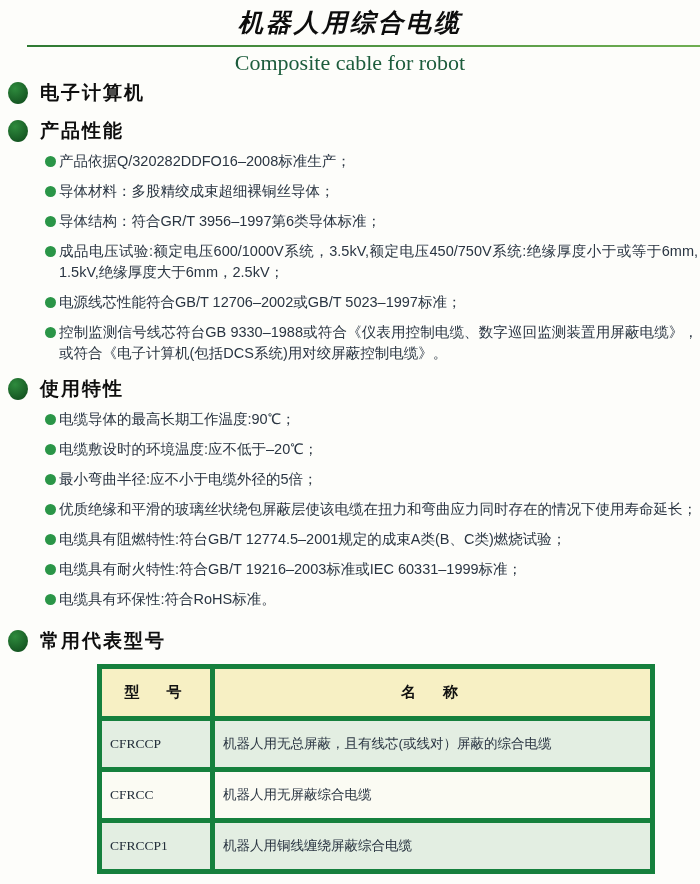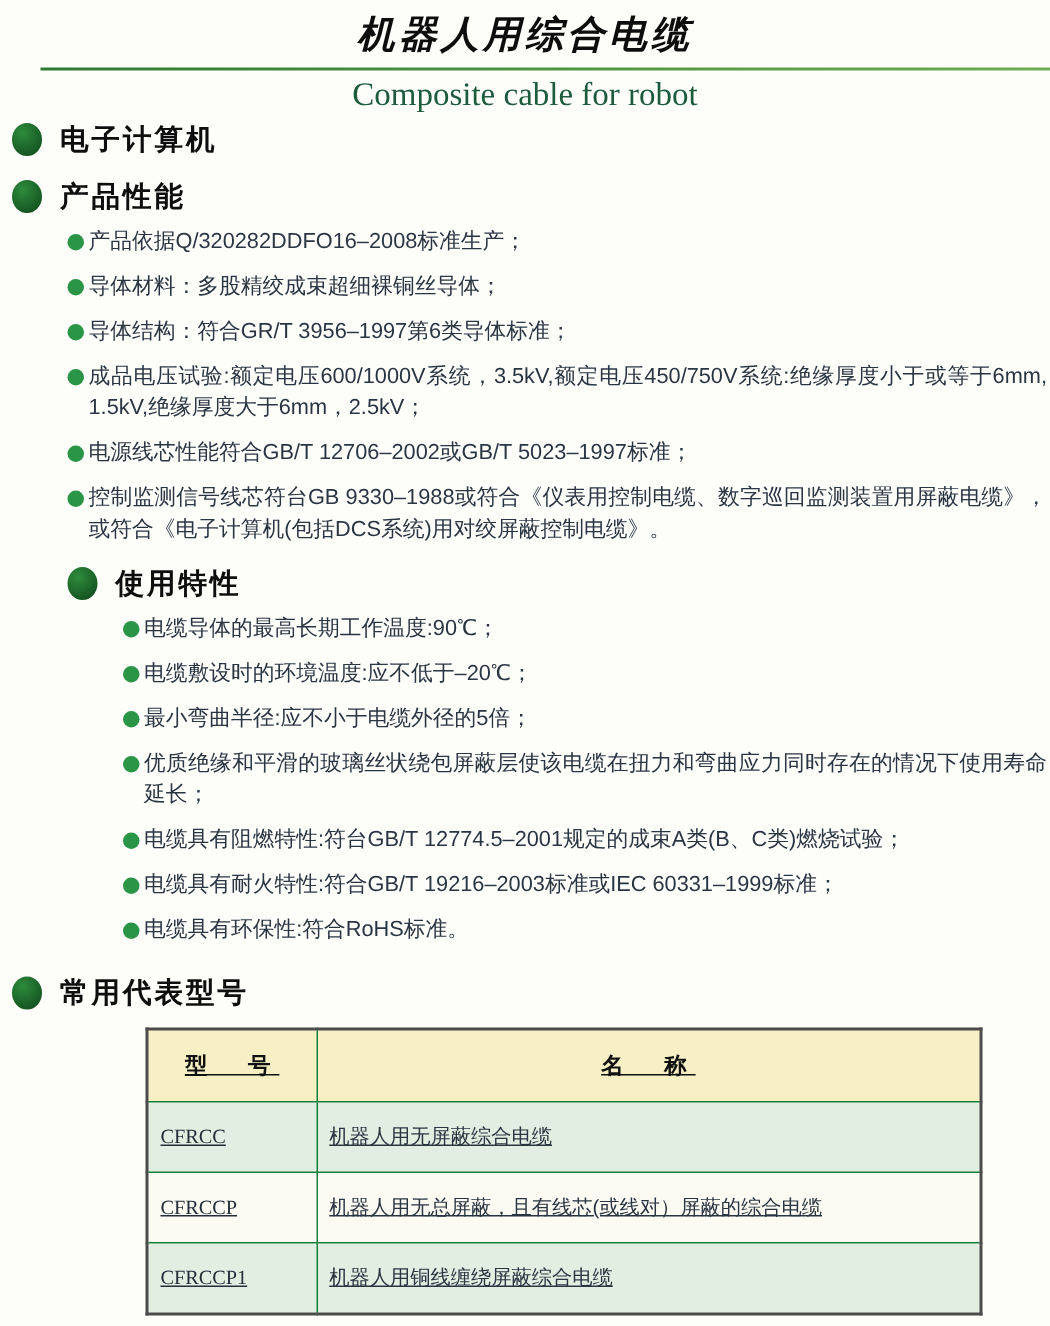--- a/index.html
+++ b/index.html
@@ -73,33 +73,32 @@
   .dot {
     position: absolute;
     left: 0;
     top: 5px;
     width: 11px;
     height: 11px;
     border-radius: 50%;
     background: #2a9547;
   }
   .sec-performance { margin-top: 12px; }
-  .sec-characteristics { margin-top: 12px; margin-left: 37px; }
+  .sec-characteristics { margin-top: 12px; }
   .sec-models { margin-top: 18px; }
   table.models-table {
     width: 558px;
     margin: 10px 0 0 97px;
     border-collapse: collapse;
     border: 2px solid #4c4c4c;
     background: #fbfbf3;
   }
   table.models-table th, table.models-table td {
-    border: 1px solid #15803d;
+    border: 5px solid #15803d;
     padding: 14px 8px;
-    text-decoration: underline;
   }
   table.models-table th {
     background: #f7f0c4;
     height: 30px;
     font-size: 15px;
     letter-spacing: 6px;
     color: #111;
     text-align: center;
   }
   table.models-table td { height: 19px; font-size: 13.5px; }
@@ -166,26 +165,26 @@
   </div>
   <table class="models-table">
     <thead>
       <tr>
         <th>型　号</th>
         <th>名　称</th>
       </tr>
     </thead>
     <tbody>
       <tr>
+          <td class="model-cell">CFRCCP</td>
+          <td class="name-cell">机器人用无总屏蔽，且有线芯(或线对）屏蔽的综合电缆</td>
+        </tr>
+      <tr>
           <td class="model-cell">CFRCC</td>
           <td class="name-cell">机器人用无屏蔽综合电缆</td>
-        </tr>
-      <tr>
-          <td class="model-cell">CFRCCP</td>
-          <td class="name-cell">机器人用无总屏蔽，且有线芯(或线对）屏蔽的综合电缆</td>
         </tr>
       <tr>
           <td class="model-cell">CFRCCP1</td>
           <td class="name-cell">机器人用铜线缠绕屏蔽综合电缆</td>
         </tr>
 
     </tbody>
   </table>
 </section>
 

